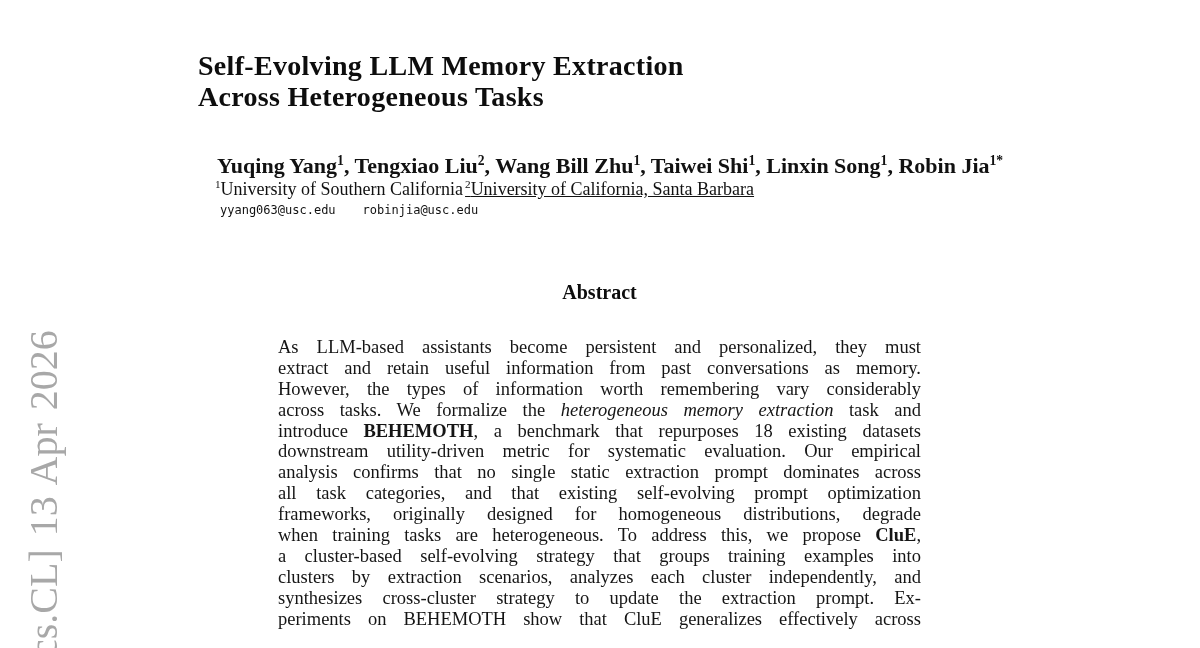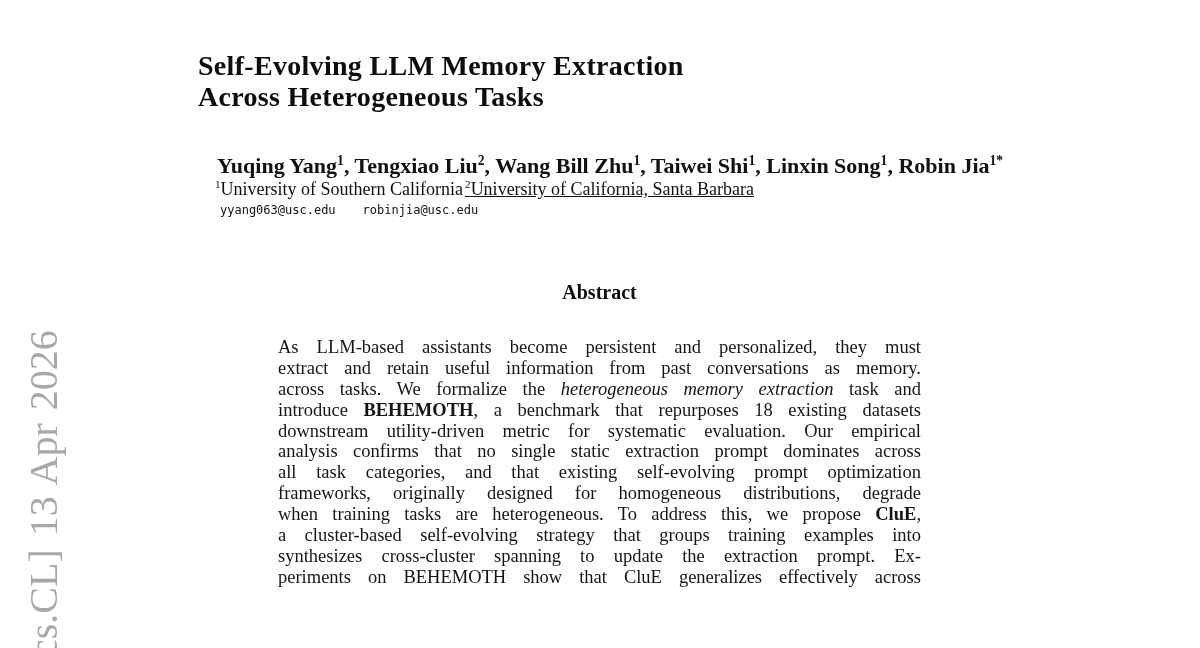--- a/index.html
+++ b/index.html
@@ -108,25 +108,27 @@
 
   <div class="emails">
     <span>yyang063@usc.edu</span><span class="gap"></span><span>robinjia@usc.edu</span>
   </div>
 
   <div class="abs-head">Abstract</div>
 
   <div class="abs-body">
       <div class="abs-line"><span>As LLM-based assistants become persistent and personalized, they must</span></div>
       <div class="abs-line"><span>extract and retain useful information from past conversations as memory.</span></div>
+      <div class="abs-line"><span>However, the types of information worth remembering vary considerably</span></div>
       <div class="abs-line"><span>across tasks. We formalize the </span><span style="font-style: italic;">heterogeneous memory extraction</span><span> task and</span></div>
       <div class="abs-line"><span>introduce </span><span style="font-weight: bold;">BEHEMOTH</span><span>, a benchmark that repurposes 18 existing datasets</span></div>
       <div class="abs-line"><span>downstream utility-driven metric for systematic evaluation. Our empirical</span></div>
       <div class="abs-line"><span>analysis confirms that no single static extraction prompt dominates across</span></div>
       <div class="abs-line"><span>all task categories, and that existing self-evolving prompt optimization</span></div>
       <div class="abs-line"><span>frameworks, originally designed for homogeneous distributions, degrade</span></div>
       <div class="abs-line"><span>when training tasks are heterogeneous. To address this, we propose </span><span style="font-weight: bold;">CluE</span><span>,</span></div>
       <div class="abs-line"><span>a cluster-based self-evolving strategy that groups training examples into</span></div>
-      <div class="abs-line"><span>synthesizes cross-cluster spanning to update the extraction prompt. Ex-</span></div>
+      <div class="abs-line"><span>clusters by extraction scenarios, analyzes each cluster independently, and</span></div>
+      <div class="abs-line"><span>synthesizes cross-cluster strategy to update the extraction prompt. Ex-</span></div>
       <div class="abs-line"><span>periments on BEHEMOTH show that CluE generalizes effectively across</span></div>
     </div>
 
 </div>
 
 </body></html>

